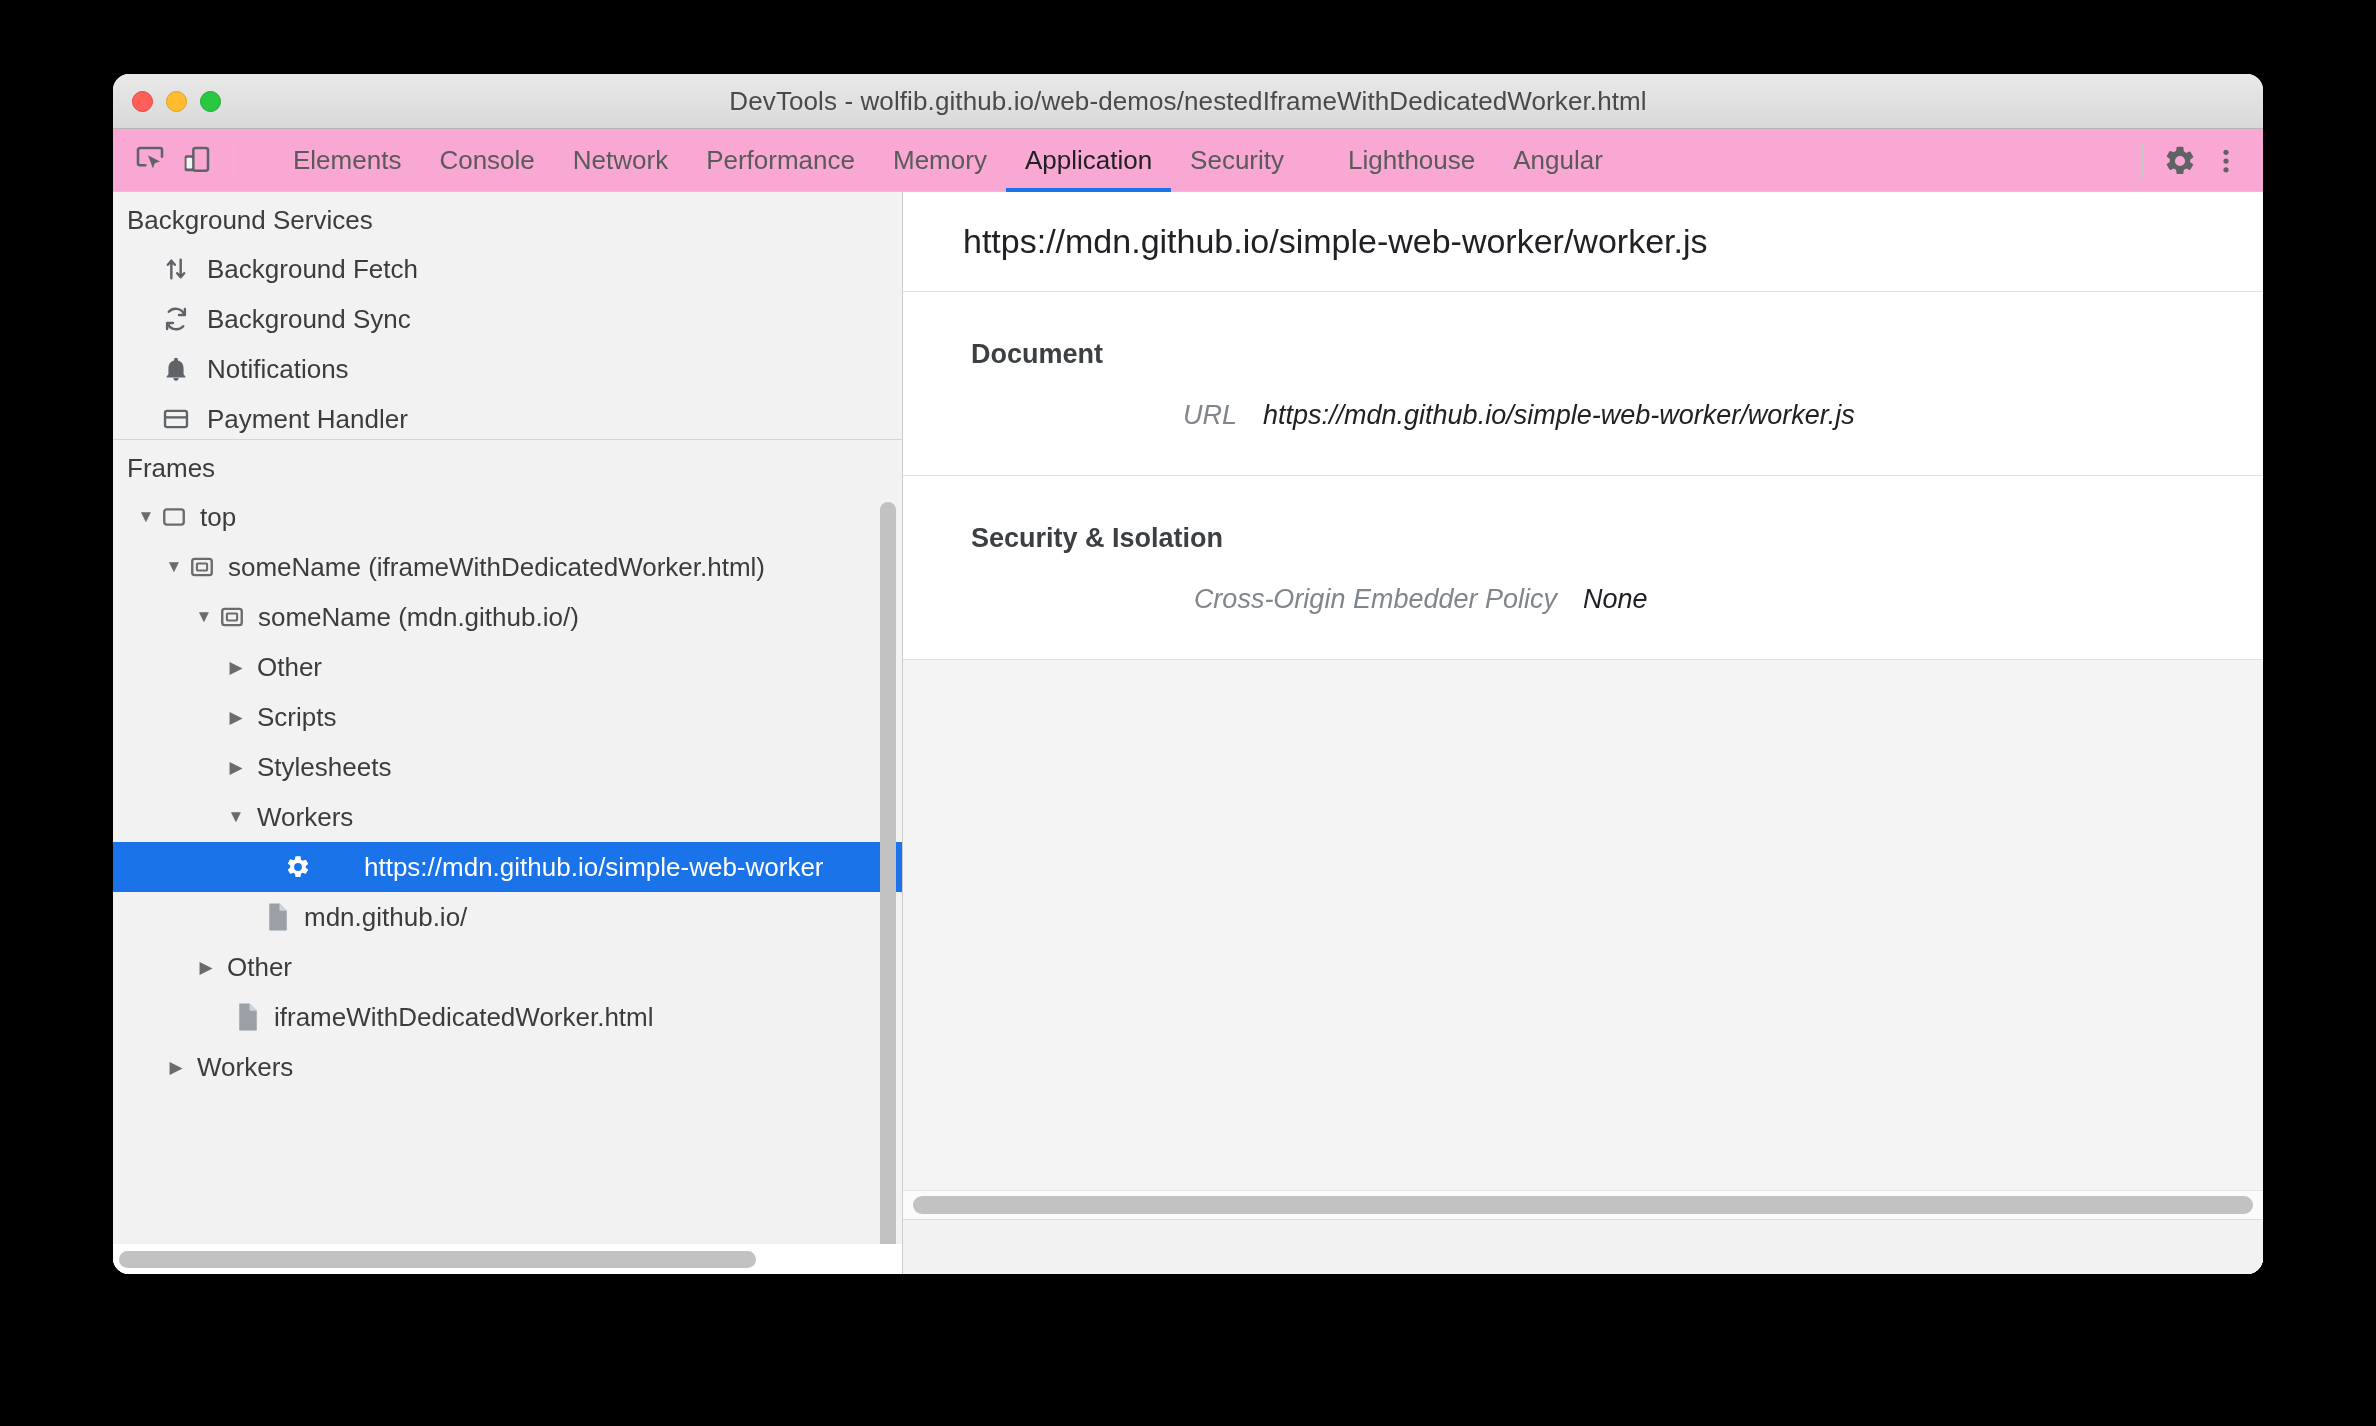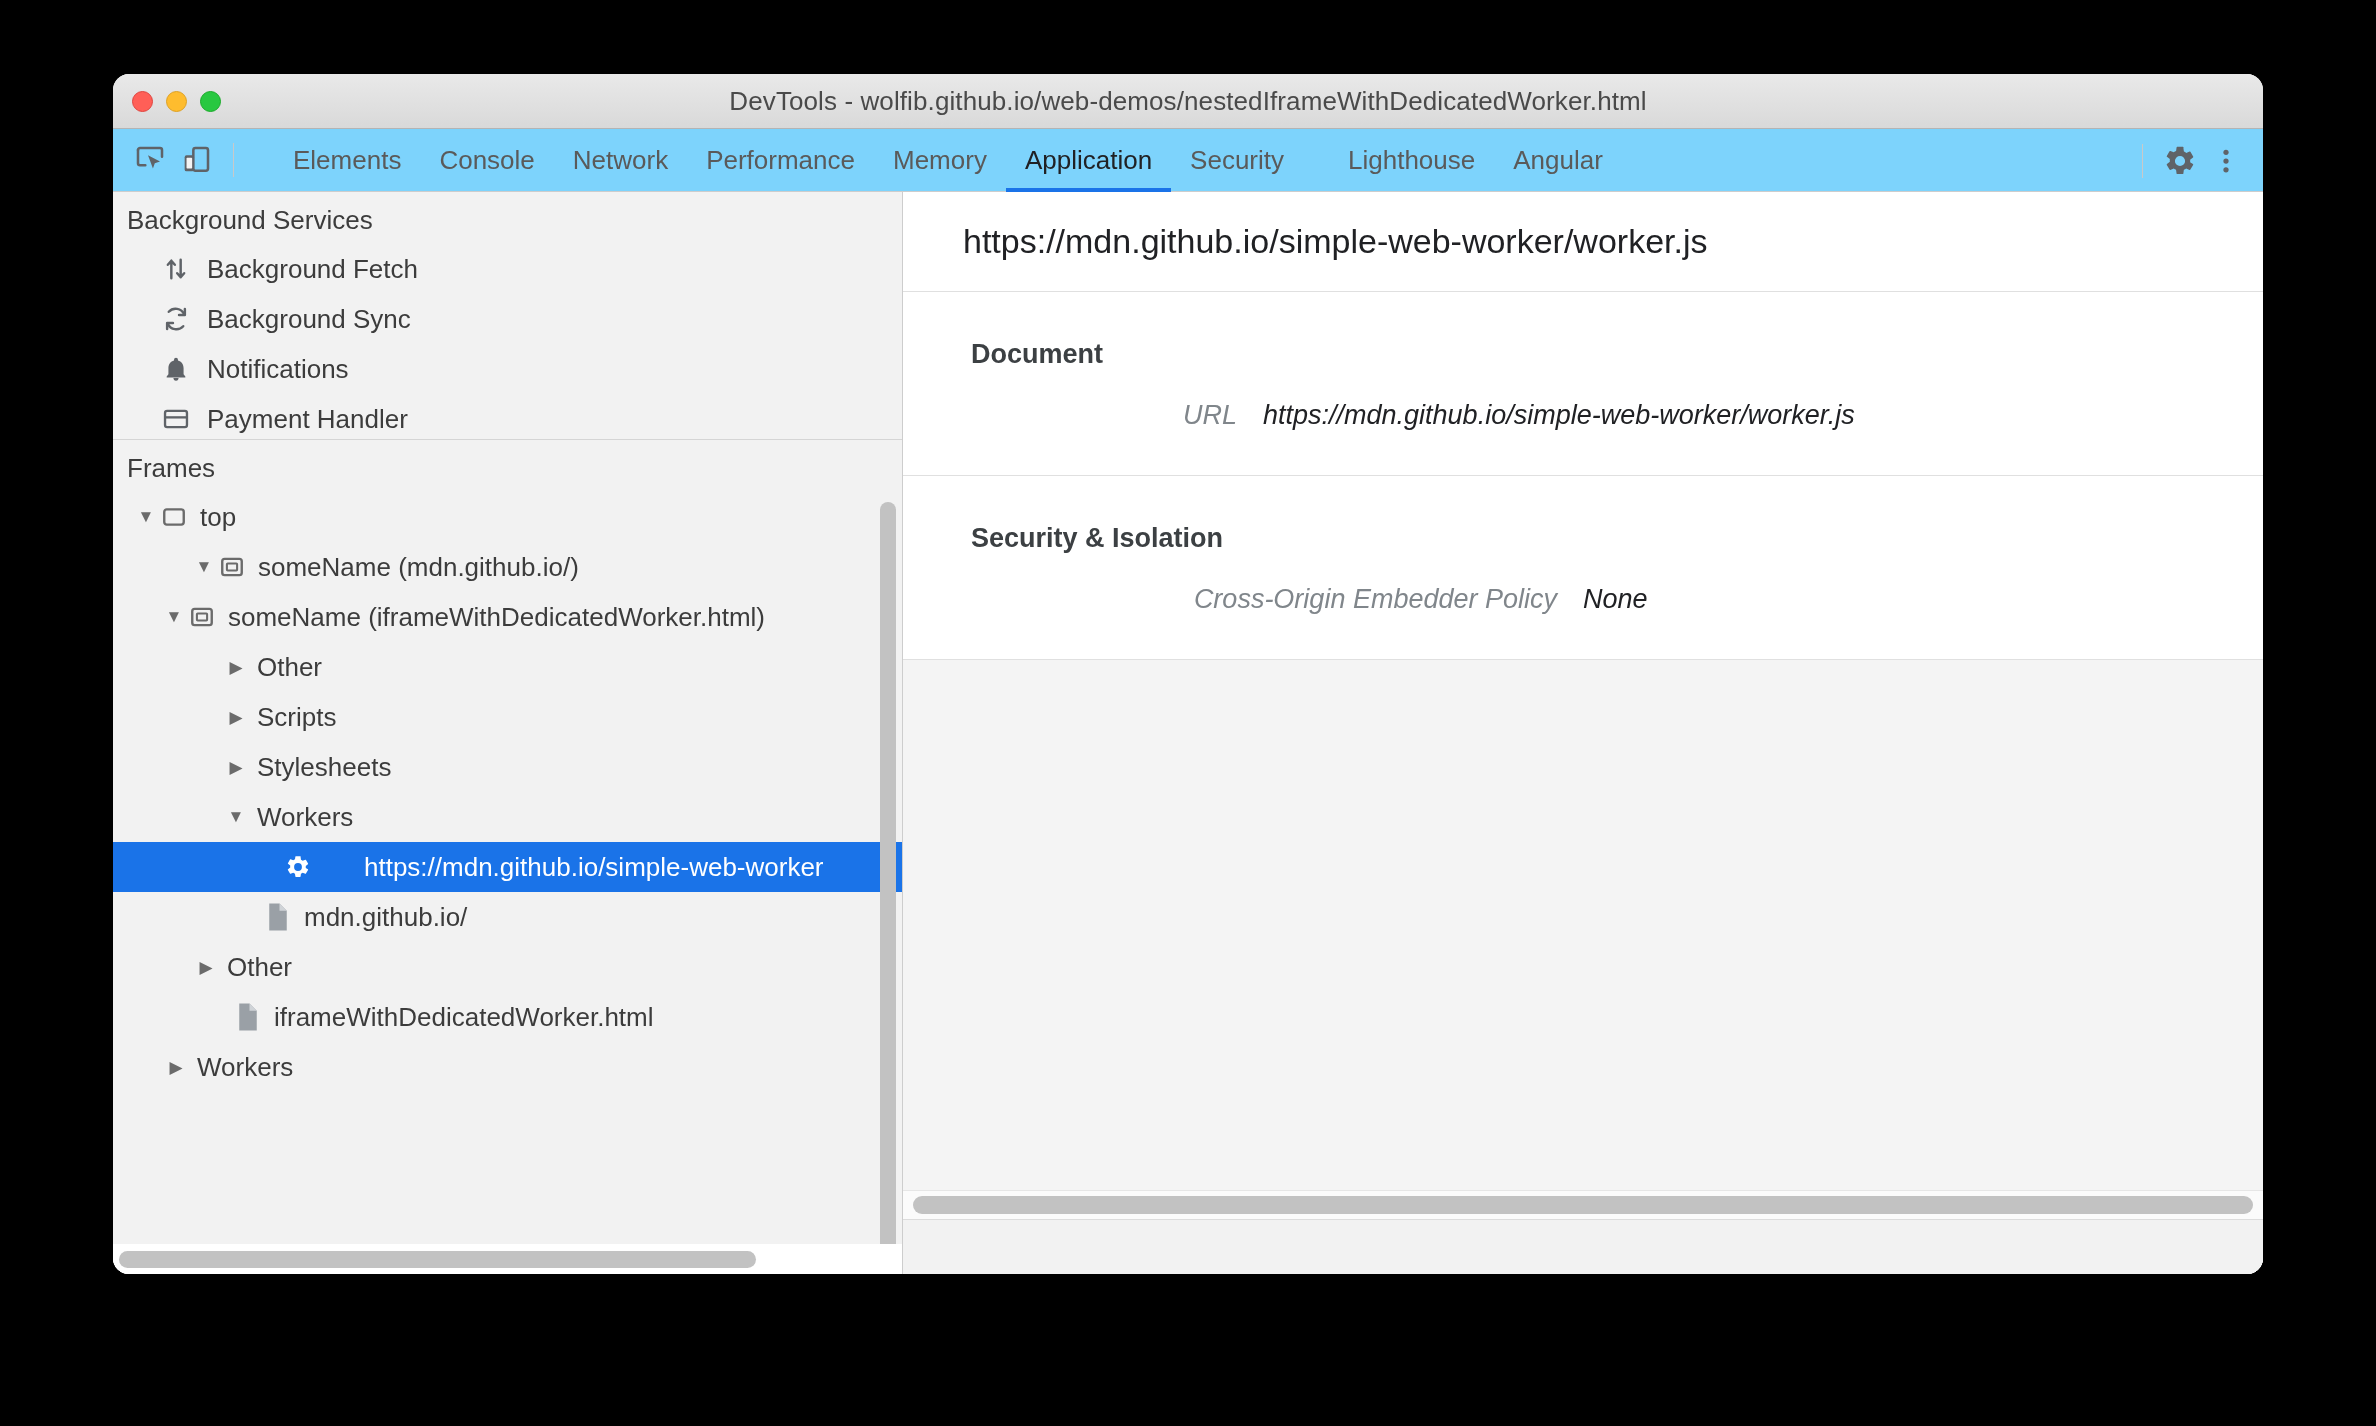--- a/index.html
+++ b/index.html
@@ -65,21 +65,21 @@
     color: #4a4a4a;
     font-family: "Liberation Sans", sans-serif;
     letter-spacing: 0.1px;
     user-select: none;
   }
 
   
   .tabbar {
     position: relative;
     height: 63px;
-    background: #7dd3fc;
+    background: #f9a8d4;
     border-bottom: 1px solid #cdcdcd;
     display: flex;
     align-items: center;
     padding-left: 14px;
     box-sizing: border-box;
   }
 
   .tool-icon {
     width: 46px;
     height: 46px;
@@ -518,42 +518,42 @@
             <div class="tree-row" style="padding-left:20px">
               <span class="twisty open"></span>
               <span class="row-icon">
                 <svg width="26" height="26" viewBox="0 0 24 24">
                   <rect x="3" y="5" width="18" height="14" rx="2.3" fill="none" stroke="#6b6b6b" stroke-width="2.2"></rect>
                 </svg>
               </span>
               <span class="row-label">top</span>
             </div>
 
+            <div class="tree-row" style="padding-left:48px">
+              <span class="twisty open"></span>
+              <span class="row-icon">
+                <svg width="26" height="26" viewBox="0 0 24 24">
+                  <rect x="3" y="4.5" width="18" height="15" rx="2.2" fill="none" stroke="#6b6b6b" stroke-width="2.2"></rect>
+                  <rect x="7.3" y="8.8" width="9.4" height="6.4" rx="0.7" fill="none" stroke="#6b6b6b" stroke-width="1.9"></rect>
+                </svg>
+              </span>
+              <span class="row-label">someName (iframeWithDedicatedWorker.html)</span>
+            </div>
+
             <div class="tree-row" style="padding-left:78px">
               <span class="twisty open"></span>
               <span class="row-icon">
                 <svg width="26" height="26" viewBox="0 0 24 24">
                   <rect x="3" y="4.5" width="18" height="15" rx="2.2" fill="none" stroke="#6b6b6b" stroke-width="2.2"></rect>
                   <rect x="7.3" y="8.8" width="9.4" height="6.4" rx="0.7" fill="none" stroke="#6b6b6b" stroke-width="1.9"></rect>
                 </svg>
               </span>
               <span class="row-label">someName (mdn.github.io/)</span>
             </div>
 
-            <div class="tree-row" style="padding-left:48px">
-              <span class="twisty open"></span>
-              <span class="row-icon">
-                <svg width="26" height="26" viewBox="0 0 24 24">
-                  <rect x="3" y="4.5" width="18" height="15" rx="2.2" fill="none" stroke="#6b6b6b" stroke-width="2.2"></rect>
-                  <rect x="7.3" y="8.8" width="9.4" height="6.4" rx="0.7" fill="none" stroke="#6b6b6b" stroke-width="1.9"></rect>
-                </svg>
-              </span>
-              <span class="row-label">someName (iframeWithDedicatedWorker.html)</span>
-            </div>
-
             <div class="tree-row" style="padding-left:110px">
               <span class="twisty closed"></span>
               <span class="row-icon" style="width:0;margin-right:8px"></span>
               <span class="row-label">Other</span>
             </div>
 
             <div class="tree-row" style="padding-left:110px">
               <span class="twisty closed"></span>
               <span class="row-icon" style="width:0;margin-right:8px"></span>
               <span class="row-label">Scripts</span>

